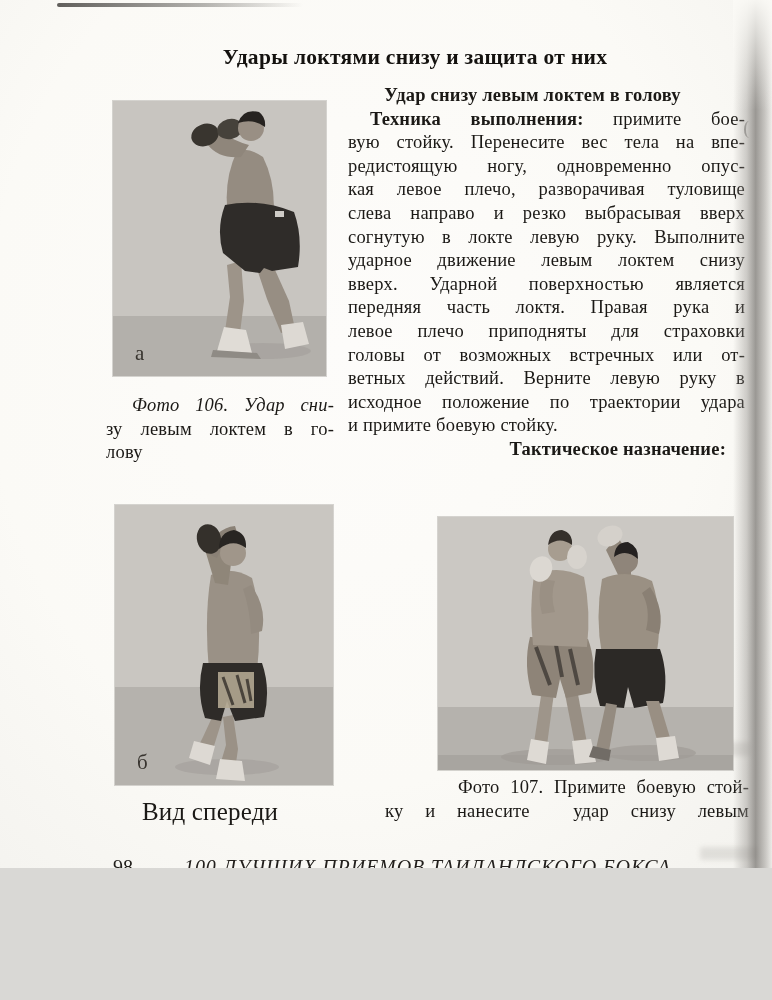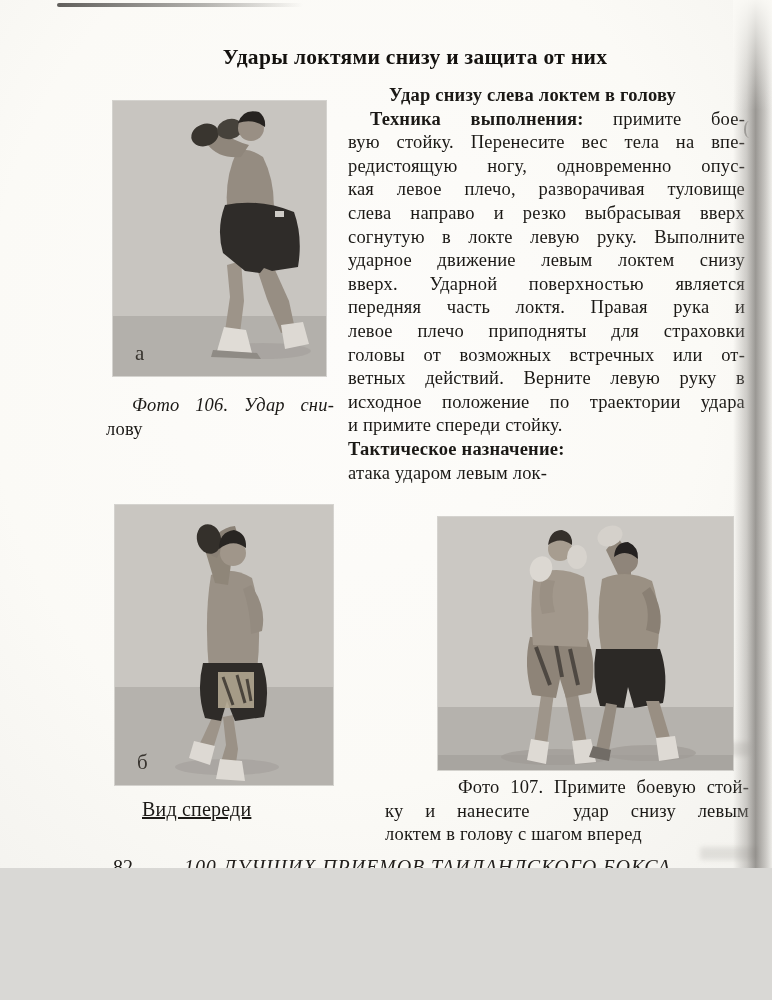--- a/index.html
+++ b/index.html
@@ -18,36 +18,36 @@
   }
   .body-col{
     position:absolute; left:348px; top:84px; width:397px;
     font-size:18.5px; line-height:23.6px; letter-spacing:0.2px;
   }
   .tline{min-height:23.6px;}
   .jline{text-align:justify; text-align-last:justify;}
   .ind22{text-indent:22px;}
   .bold{font-weight:bold;}
   .line-center{text-align:center; padding-right:28px;}
-  .line-right{}
+  .line-right{text-align:right;}
   .pad19{padding-right:19px;}
   .pad67{padding-right:67px;}
   .caption-a{
     position:absolute; left:106px; top:394px; width:228px;
     font-size:18.5px; line-height:23.4px; letter-spacing:0.2px;
   }
   .caption-107{
     position:absolute; left:385px; top:776px; width:364px;
     font-size:18.5px; line-height:23.4px; letter-spacing:0.2px;
   }
   .cap-j{text-align:justify; text-align-last:justify;}
   .ind26{text-indent:26px;font-style:italic;}
   .ind73{text-indent:73px;}
   .caption-b{
-    position:absolute; left:142px; top:798px; font-size:20px; letter-spacing:0.2px;text-decoration:underline;
+    position:absolute; left:142px; top:798px; font-size:25px; letter-spacing:0.2px;
   }
   .footer-num{
     position:absolute; left:113px; top:856px; font-size:20px; color:#23201d;
   }
   .footer-title{
     position:absolute; left:184px; top:856px; font-size:20px; letter-spacing:0.9px; color:#23201d;
     white-space:nowrap;
     font-style:italic;
   }
   
@@ -139,41 +139,41 @@
       <ellipse cx="117" cy="28" rx="13" ry="10" fill="#46423b" transform="rotate(-14 117 28)"></ellipse>
 
       <circle cx="138" cy="27" r="13" fill="#998f84"></circle>
       <path d="M125 22 Q130 7 146 11 Q153 16 152 26 Q140 17 125 22 Z" fill="#262320"></path>
     </svg>
     <span class="photo-label">а</span>
   </div>
 
   <div class="caption-a">
       <div class="tline cap-j ind26">Фото 106. Удар сни-</div>
+      <div class="tline cap-j">зу левым локтем в го-</div>
       <div class="tline ">лову</div>
     </div>
 
   <div class="body-col">
-      <div class="tline line-center bold">Удар снизу слева локтем в голову</div>
+      <div class="tline line-center bold">Удар снизу левым локтем в голову</div>
       <div class="tline jline ind22"><b>Техника выполнения:</b> примите бое-</div>
       <div class="tline jline">вую стойку. Перенесите вес тела на впе-</div>
       <div class="tline jline">редистоящую ногу, одновременно опус-</div>
       <div class="tline jline">кая левое плечо, разворачивая туловище</div>
       <div class="tline jline">слева направо и резко выбрасывая вверх</div>
       <div class="tline jline">согнутую в локте левую руку. Выполните</div>
       <div class="tline jline">ударное движение левым локтем снизу</div>
       <div class="tline jline">вверх. Ударной поверхностью является</div>
       <div class="tline jline">передняя часть локтя. Правая рука и</div>
       <div class="tline jline">левое плечо приподняты для страховки</div>
       <div class="tline jline">головы от возможных встречных или от-</div>
       <div class="tline jline">ветных действий. Верните левую руку в</div>
       <div class="tline jline">исходное положение по траектории удара</div>
-      <div class="tline ">и примите спереди стойку.</div>
+      <div class="tline ">и примите боевую стойку.</div>
       <div class="tline line-right bold pad19">Тактическое назначение:</div>
-      <div class="tline line-right pad19">атака ударом левым лок-</div>
     </div>
 
   <div class="photo photo-b">
     <svg width="218" height="280" viewBox="0 0 218 280">
       <rect width="218" height="280" fill="#c9c6c1"></rect>
       <rect y="182" width="218" height="98" fill="#b5b2ad"></rect>
       <ellipse cx="112" cy="262" rx="52" ry="8" fill="#a5a19c" opacity="0.7"></ellipse>
 
       <path d="M100 206 L88 232 L84 240 L98 244 L108 212 Z" fill="#9d9489"></path>
       <path d="M79 236 L100 241 L95 260 L74 253 Z" fill="#ddd9d3"></path>
@@ -232,24 +232,23 @@
       <path d="M168 186 L158 232 L171 234 L179 188 Z" fill="#948b80"></path>
       <path d="M155 229 L173 233 L171 244 L151 240 Z" fill="#716c66"></path>
       <path d="M208 184 L220 226 L233 224 L221 184 Z" fill="#998f83"></path>
       <path d="M218 221 L237 219 L241 241 L221 244 Z" fill="#dedad4"></path>
     </svg>
   </div>
 
   <div class="caption-107">
       <div class="tline cap-j ind73">Фото 107. Примите боевую стой-</div>
       <div class="tline cap-j">ку и нанесите&nbsp; удар снизу левым</div>
-      <div class="tline ">локтем в голову с шагом вперед</div>
     </div>
 
-  <div class="footer-num">82</div>
+  <div class="footer-num">98</div>
   <div class="footer-title">100 ЛУЧШИХ ПРИЕМОВ ТАИЛАНДСКОГО БОКСА</div>
 
   <div class="bottom-band"></div>
   <div class="bottom-band-step"></div>
   <div class="bottom-band-line"></div>
   <div class="bottom-blob"></div>
   <div class="edge-shadow"></div>
   <div class="edge-shadow-top-fade"></div>
 
 </div>

